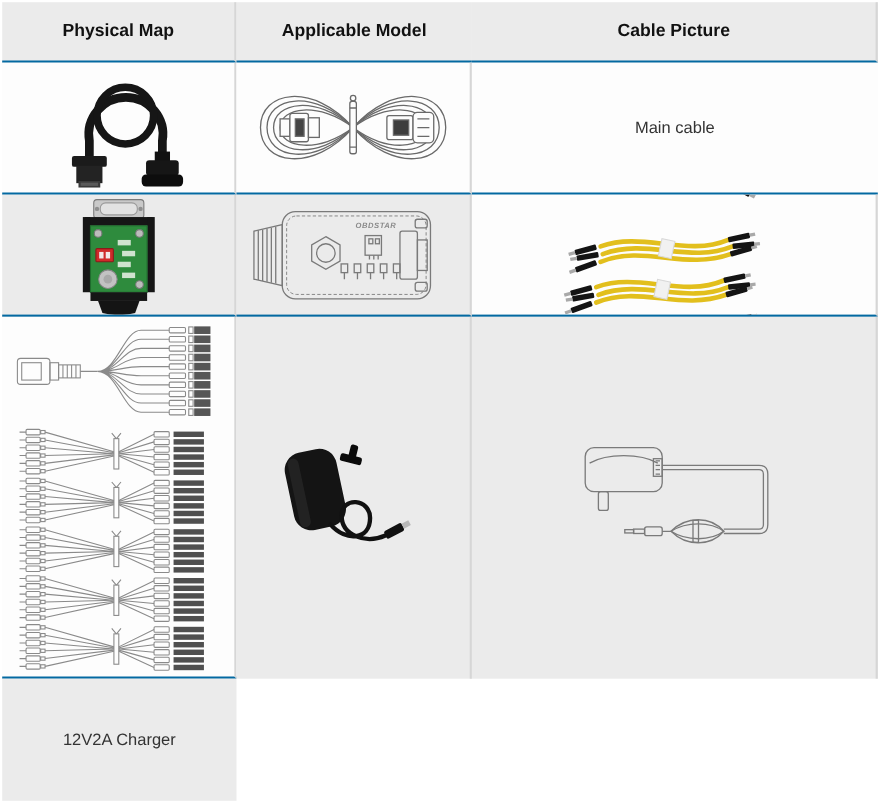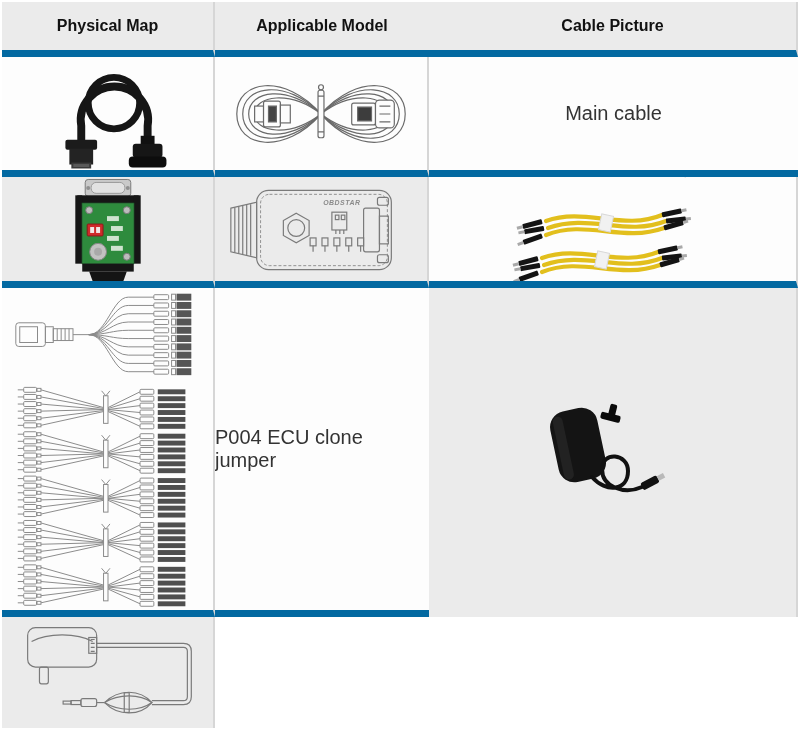--- a/index.html
+++ b/index.html
@@ -8,29 +8,29 @@
     width:800px;height:730px;box-sizing:border-box;
     display:grid;
     grid-template-columns:213px 214px 1fr;
     grid-template-rows:55px 120px 111px 329px 111px;
     padding:2px;background:#ffffff;
   }
   .cell{
     box-sizing:border-box;
     display:flex;align-items:center;justify-content:center;
     border-right:2px solid #d6d6d6;
-    border-bottom:7px solid #0369a1;
+    border-bottom:2px solid #0369a1;
     overflow:hidden;
   }
   .cell.last-col{border-right:none;}
   .cell.last-row{border-bottom:none;}
   .bg-gray{background:#ebebeb;}
   .bg-white{background:#fdfdfd;}
   .th{font-size:16px;font-weight:bold;color:#111111;}
-  .model{font-size:20px;color:#333333;}
+  .model{font-size:15px;color:#333333;}
   svg{display:block;}
   text.brand{font-size:7px;font-style:italic;font-weight:bold;fill:#8a8a8a;letter-spacing:.5px;}
 </style>
 </head>
 <body>
 
 <div class="pkg-table">
 
   <div class="cell bg-gray th">
     <span>Physical Map</span>
@@ -322,23 +322,20 @@
             <rect x="171" y="76.1" width="15" height="7" fill="#565656" stroke="none"></rect>
         </g>
       </g>
       <use href="#jb" x="14" y="102"></use>
       <use href="#jb" x="14" y="147"></use>
       <use href="#jb" x="14" y="192"></use>
       <use href="#jb" x="14" y="237"></use>
       <use href="#jb" x="14" y="282"></use>
     </svg>
   </div>
-  <div class="cell bg-white last-col model">
-    <span>P004 ECU clone jumper</span>
-  </div>
 
   <div class="cell bg-gray last-row">
     <svg width="213" height="111" viewBox="0 0 213 111">
       <g transform="rotate(14 100 30)">
         <rect x="92" y="16" width="20" height="7" rx="2" fill="#0a0a0a"></rect>
         <rect x="99" y="6" width="7" height="14" rx="2" fill="#0a0a0a"></rect>
       </g>
       <g transform="rotate(-12 72 48)">
         <rect x="48" y="12" width="48" height="72" rx="16" fill="#141414"></rect>
         <rect x="52" y="16" width="10" height="64" rx="5" fill="#222222"></rect>
@@ -363,14 +360,17 @@
         <path d="M104,86 C118,72 140,72 152,86 C140,100 118,100 104,86"></path>
         <path d="M104,86 C118,77 140,77 152,86 C140,95 118,95 104,86"></path>
         <rect x="124" y="76" width="5" height="20"></rect>
         <path d="M96,86 L104,86"></path>
         <rect x="80" y="82" width="16" height="8" rx="2"></rect>
         <rect x="70" y="84" width="10" height="4"></rect>
         <rect x="62" y="84.5" width="8" height="3"></rect>
       </g>
     </svg>
   </div>
+  <div class="cell bg-gray last-row last-col model">
+    <span>12V2A Charger</span>
+  </div>
 
 </div>
 
 </body></html>

